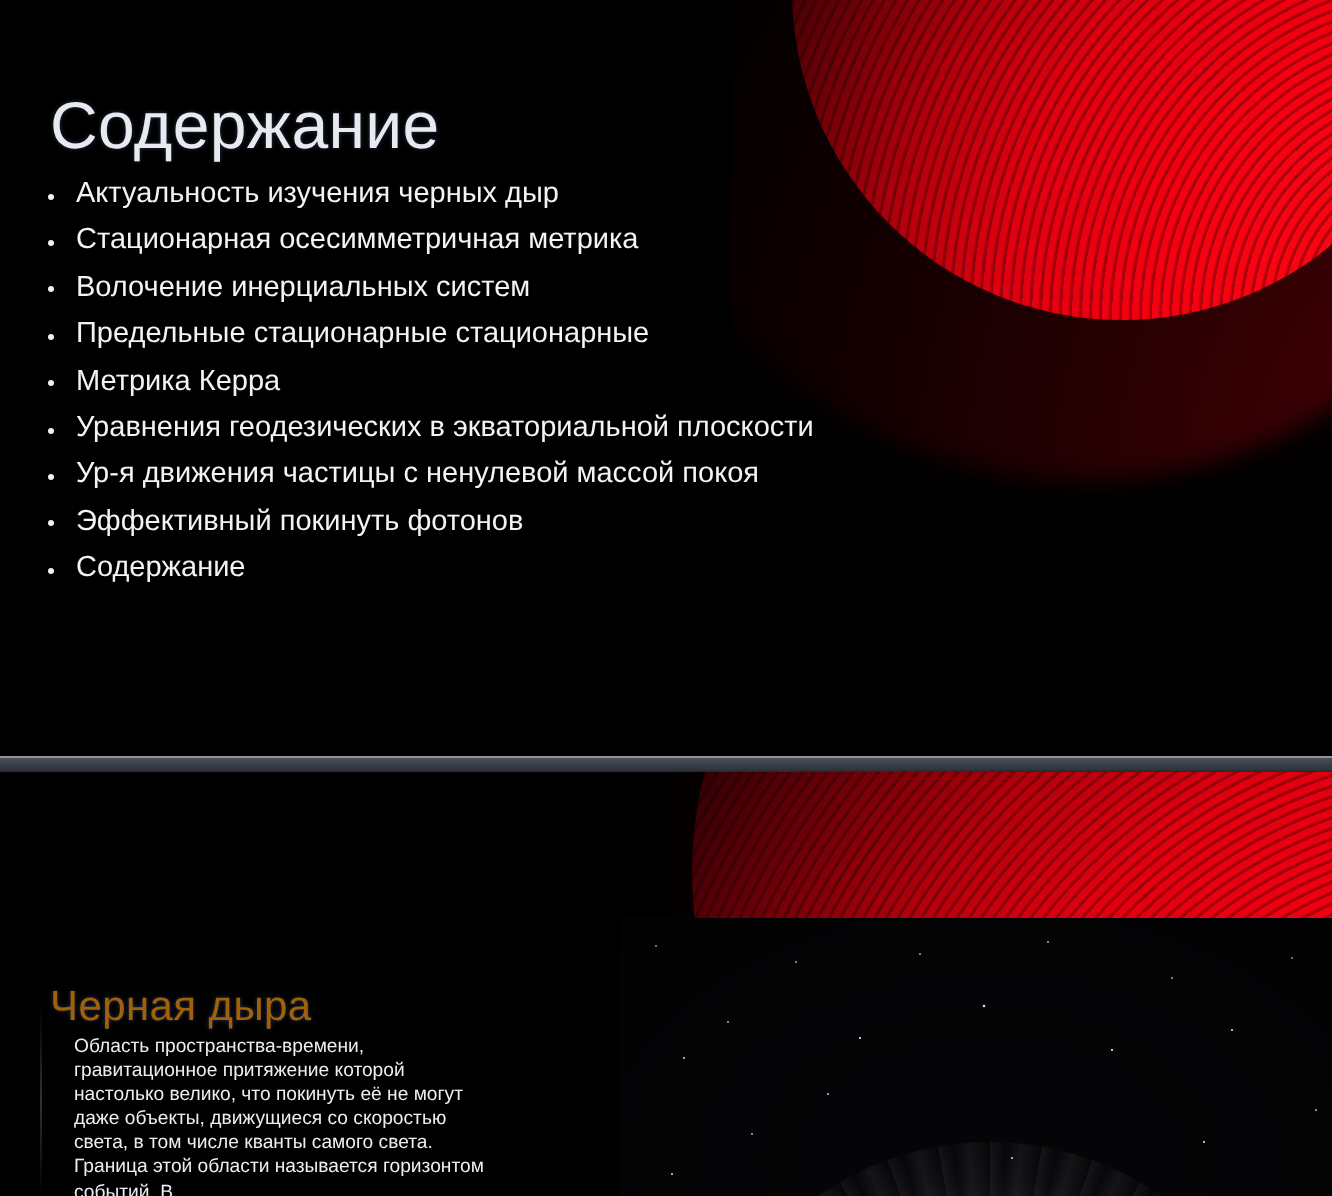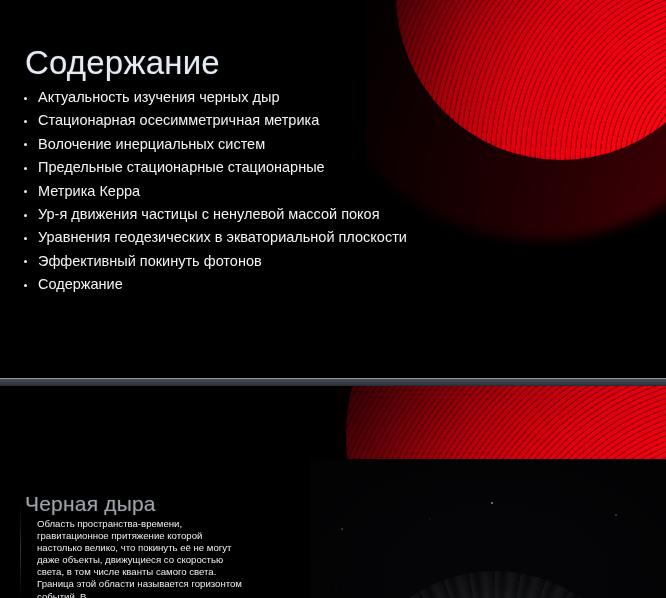--- a/index.html
+++ b/index.html
@@ -46,21 +46,21 @@
   #art-2 .glow{right:-80px;top:-150px;width:400px;height:400px;}
   #art-2 .halo{right:-130px;top:-210px;width:540px;height:540px;}
 
   
   .title{
     position:absolute;color:#e8eaf0;font-weight:400;
     letter-spacing:.2px;white-space:nowrap;
     text-shadow:0 0 2px rgba(120,150,220,.35);
   }
   #title-1{left:25px;top:22px;font-size:33px;line-height:38px;}
-  #title-2{left:25px;top:474px;font-size:21px;line-height:25px;color:#a3a3a3;}
+  #title-2{left:25px;top:474px;font-size:21px;line-height:25px;color:#a16207;}
 
   
   #bullet-list{
     position:absolute;left:0;top:86px;width:520px;
     list-style:none;margin:0;padding:0;
   }
   #bullet-list li{
     position:relative;color:#f2f3f5;font-size:14.5px;
     line-height:23.4px;padding-left:38px;white-space:nowrap;
     font-weight:400;
@@ -143,22 +143,22 @@
     </div>
 
     <h1 class="title" id="title-1">Содержание</h1>
 
     <ul id="bullet-list">
       <li>Актуальность изучения черных дыр</li>
       <li>Стационарная осесимметричная метрика</li>
       <li>Волочение инерциальных систем</li>
       <li>Предельные стационарные стационарные</li>
       <li>Метрика Керра</li>
+      <li>Уравнения геодезических в экваториальной плоскости</li>
       <li>Ур-я движения частицы с ненулевой массой покоя</li>
-      <li>Уравнения геодезических в экваториальной плоскости</li>
       <li>Эффективный покинуть фотонов</li>
       <li>Содержание</li>
     </ul>
 
   </section>
 
   <div id="slide-divider"></div>
 
   <section class="slide" id="slide-2">
     <div class="art" id="art-2">

